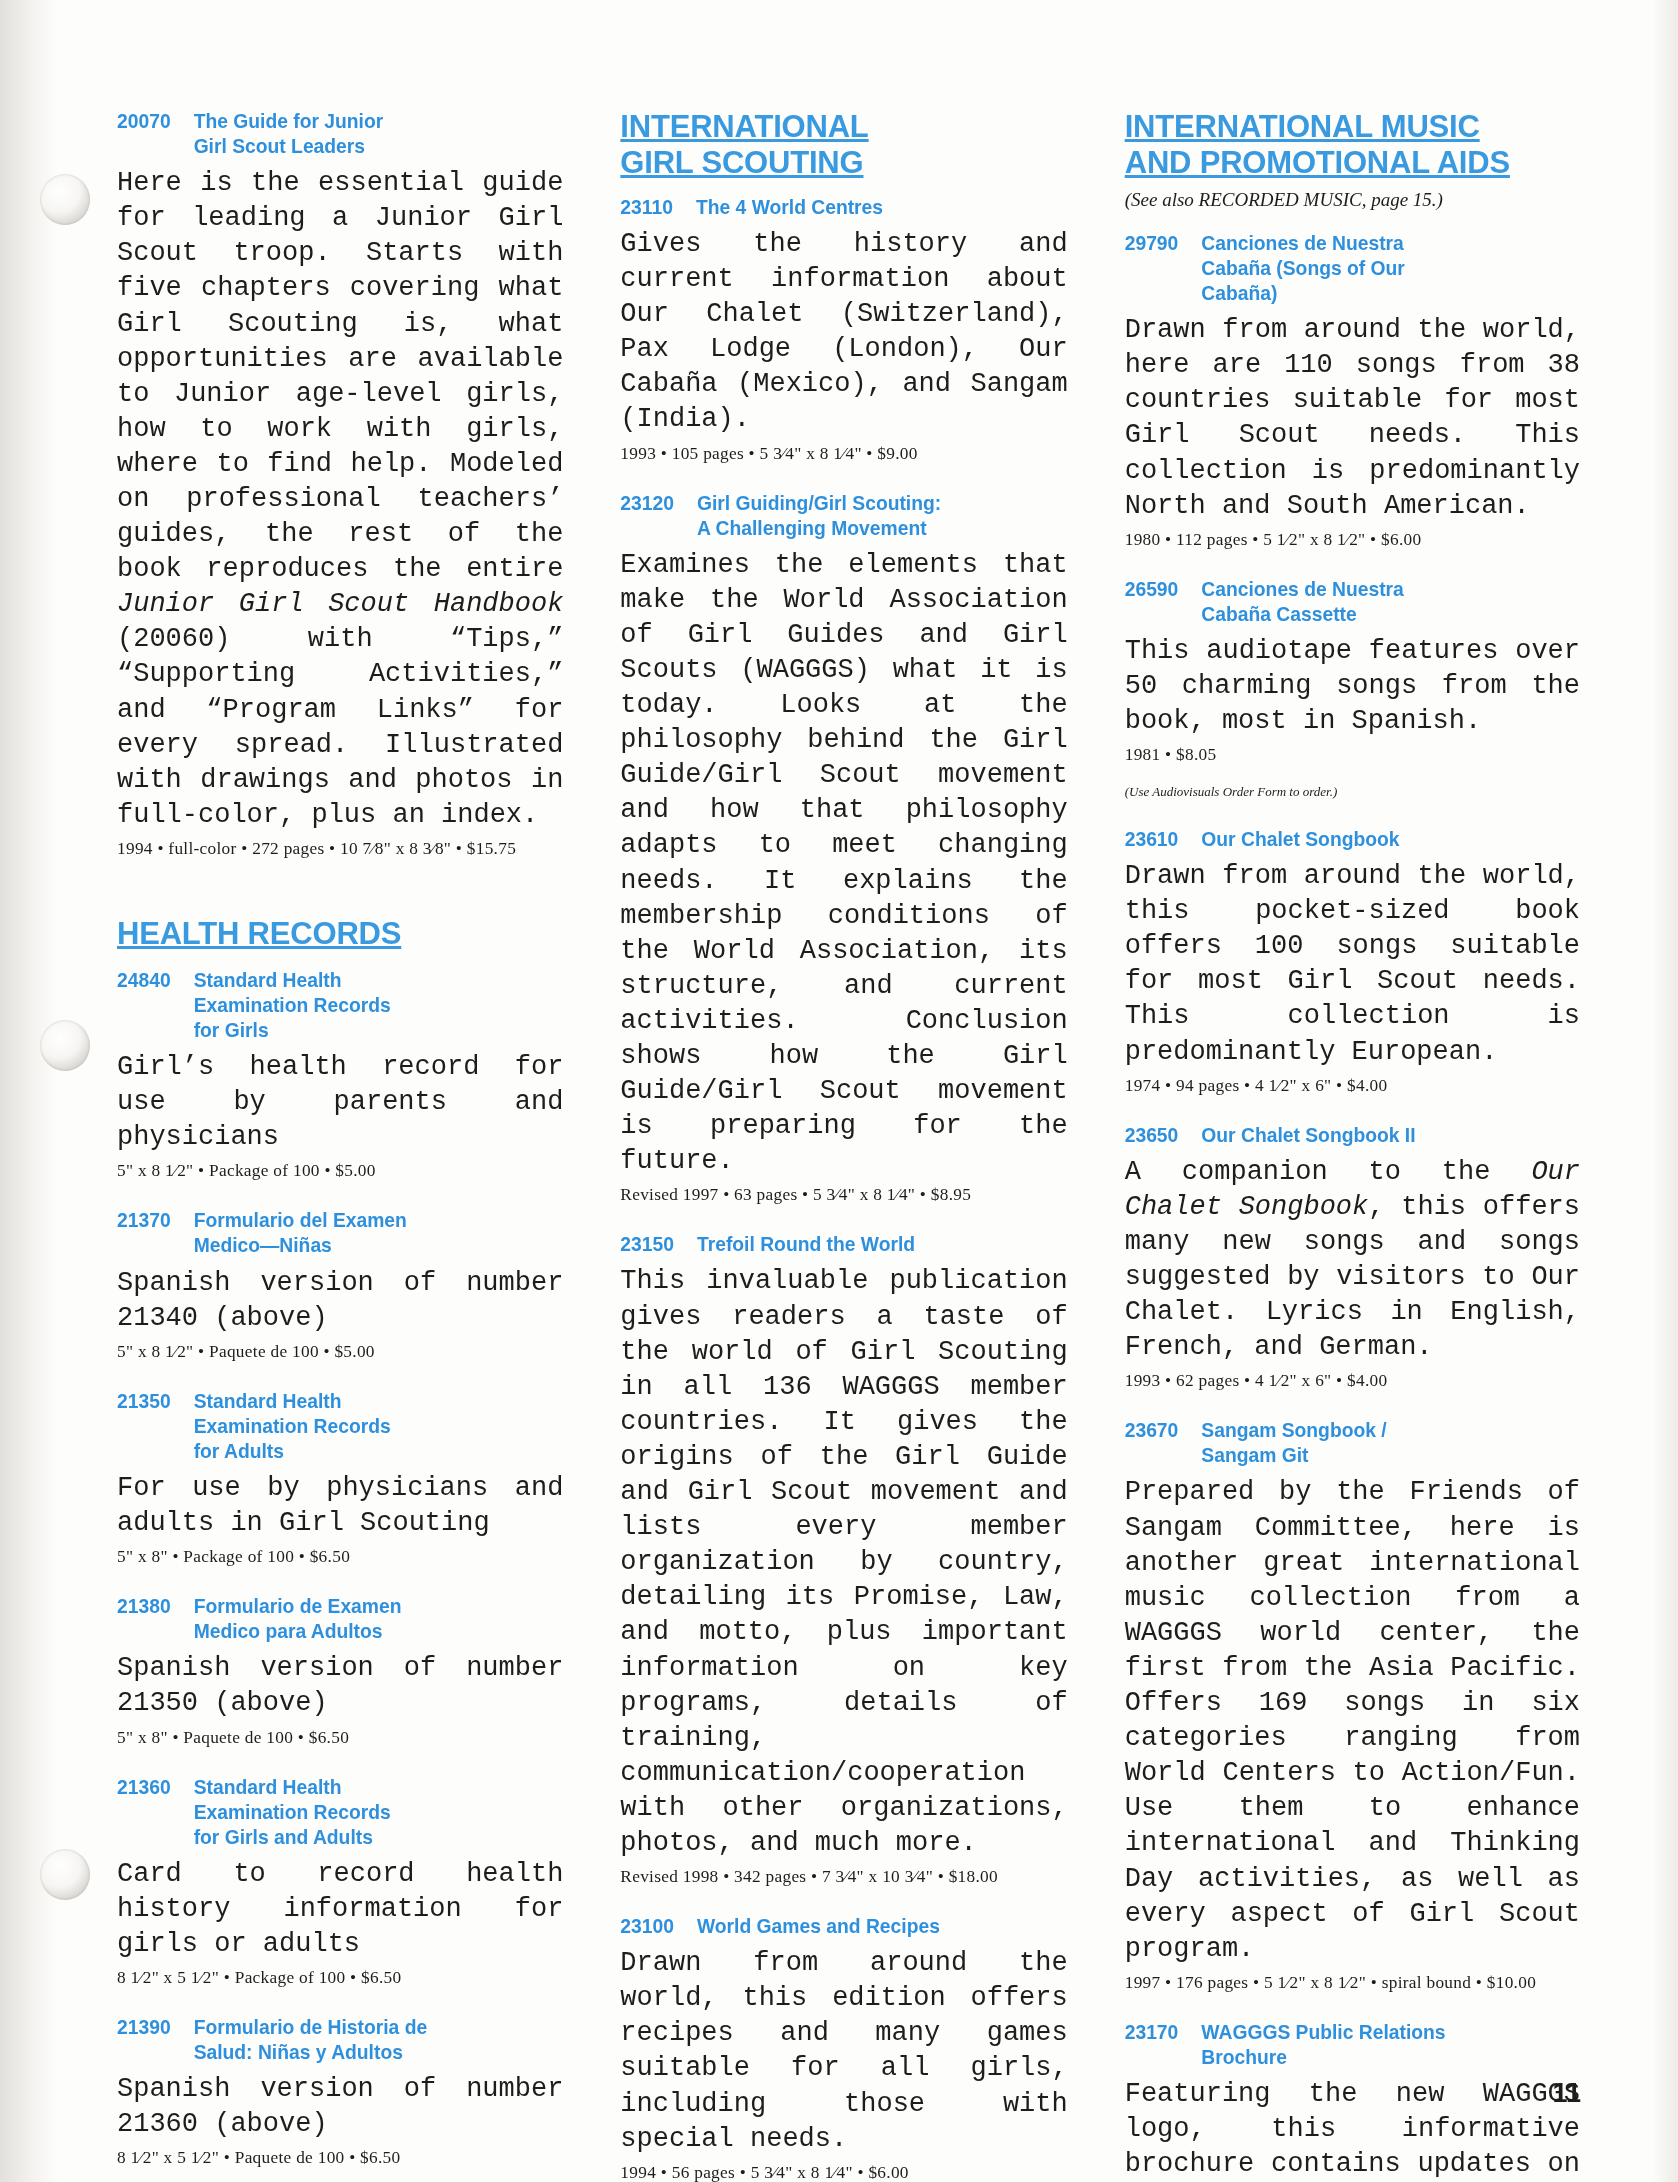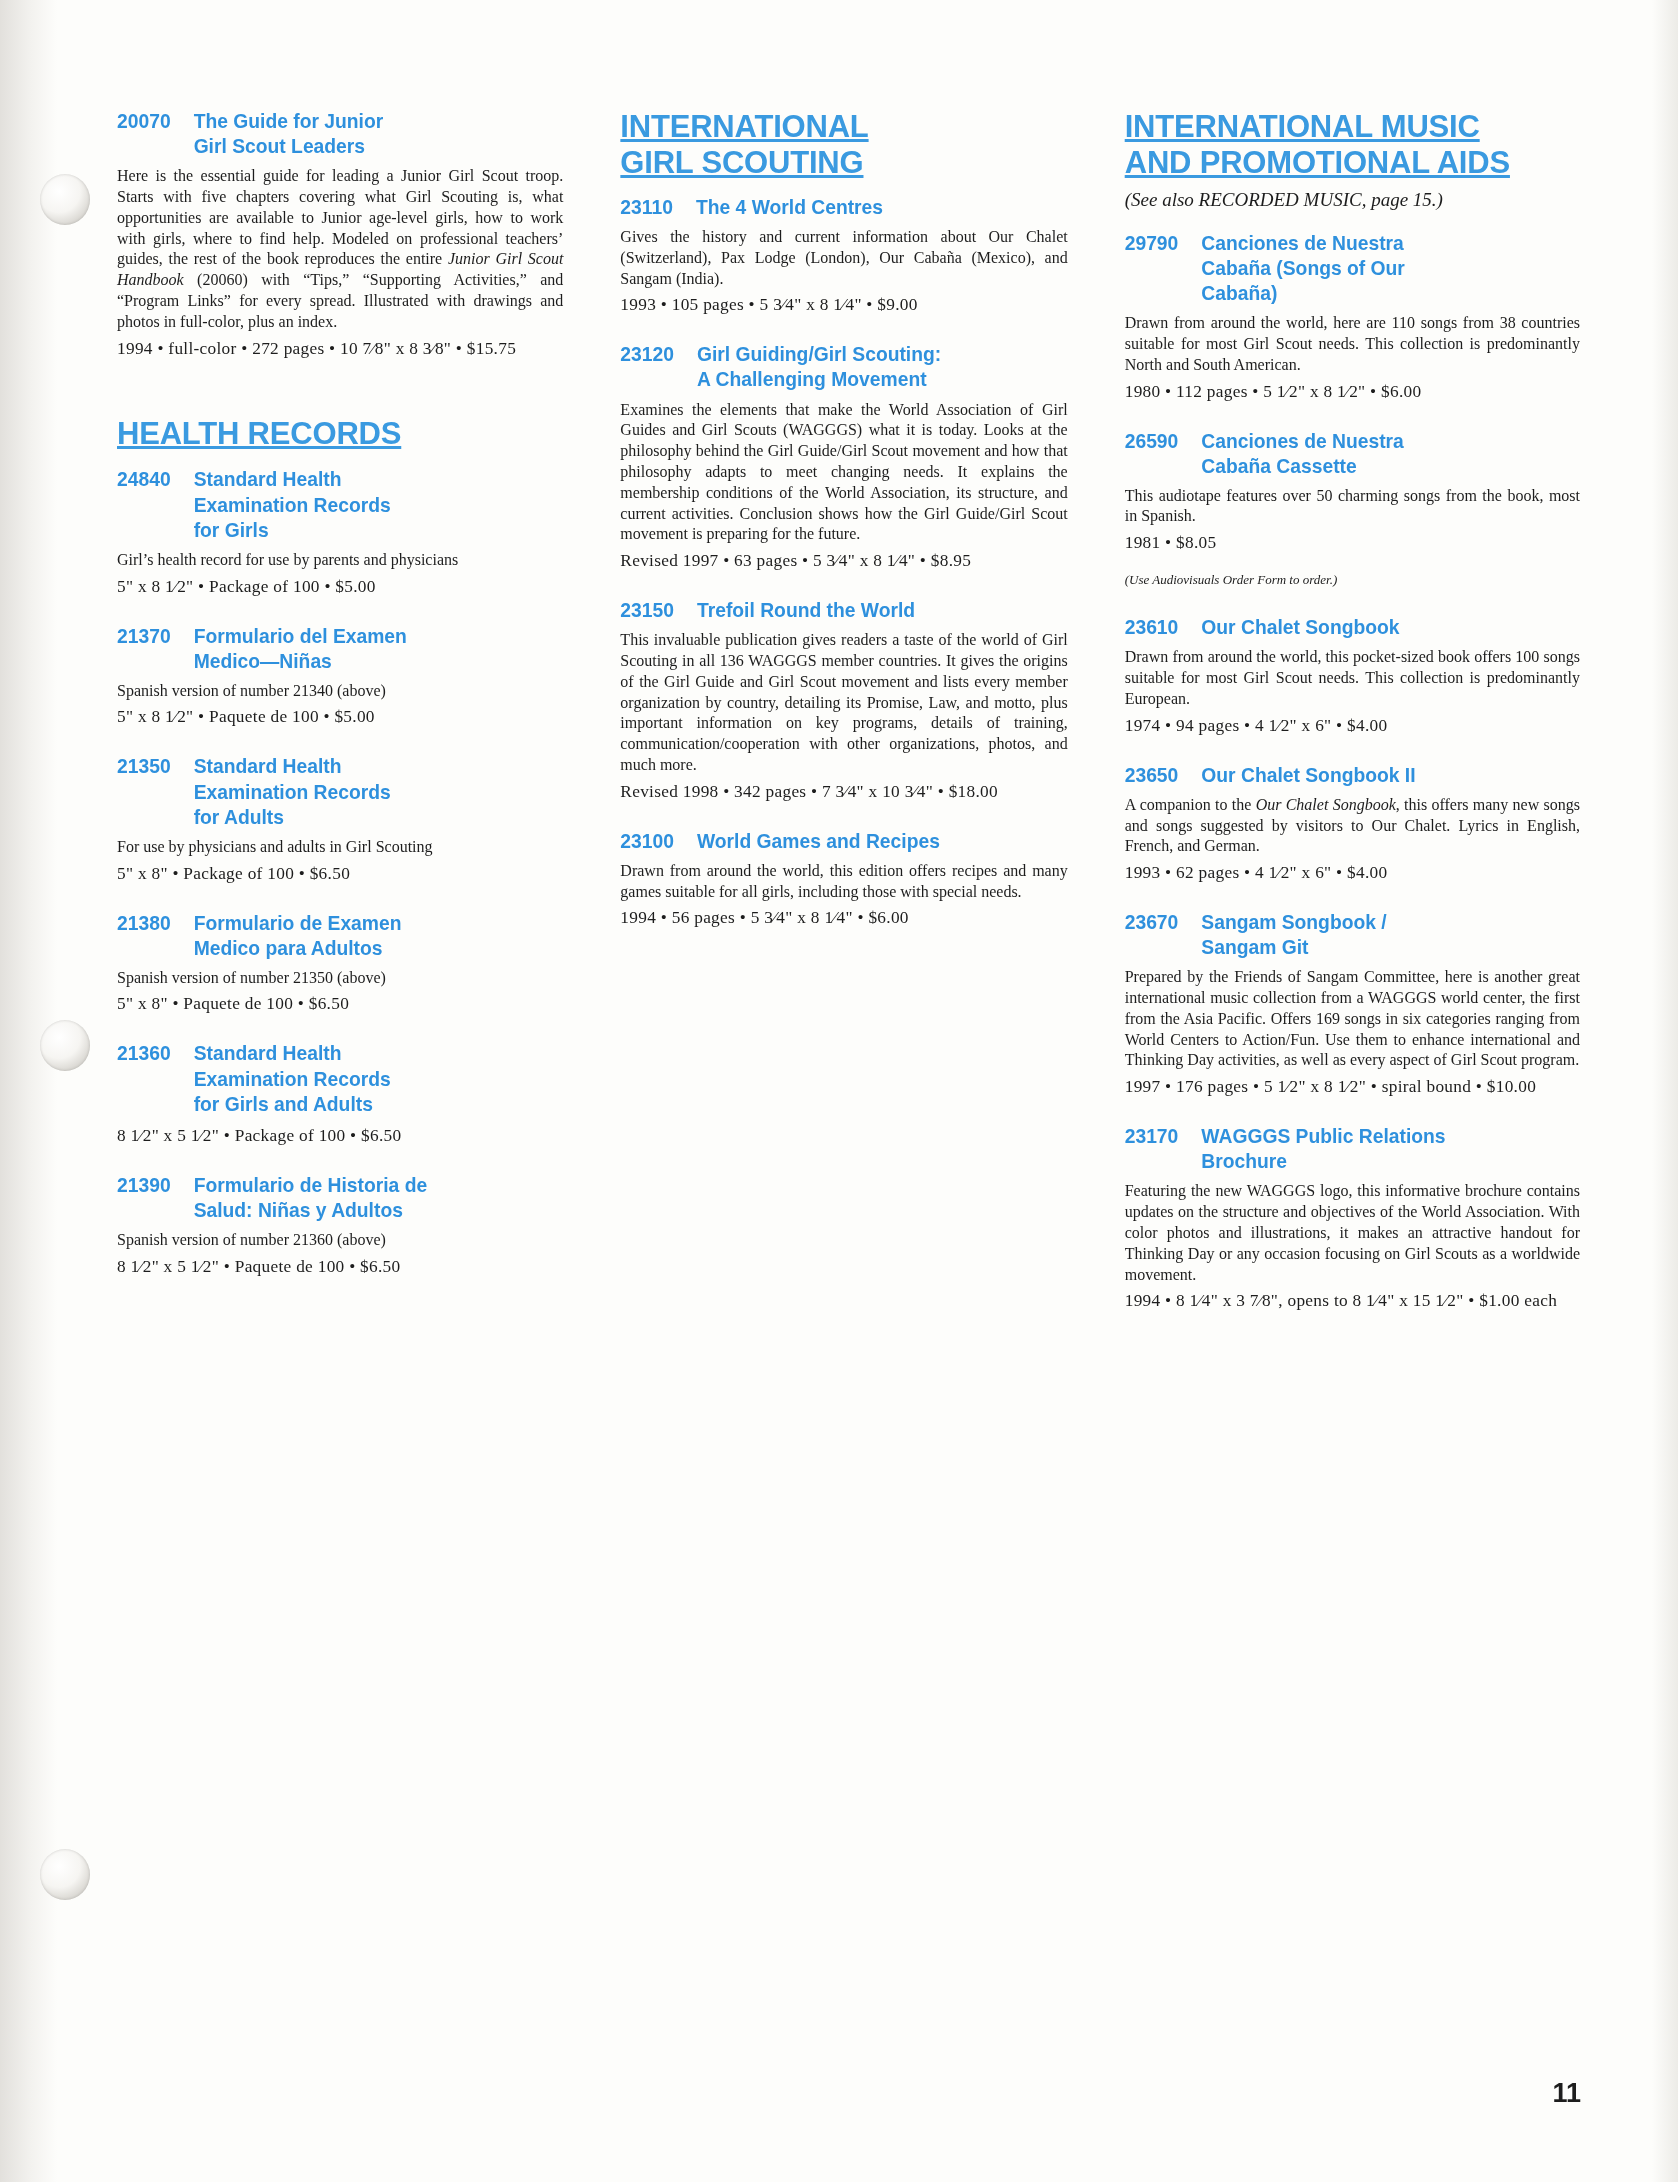--- a/index.html
+++ b/index.html
@@ -84,22 +84,22 @@
     font-size: 19.3px;
     line-height: 1.30;
     margin-bottom: 7px;
     display: flex;
     gap: 23px;
     align-items: baseline;
   }
   .entry-num { flex: 0 0 auto; }
   .entry-title { flex: 1 1 auto; }
   .desc {
-    font-family: Liberation Serif, serif;
-    font-size: 16px;
+    font-family: Liberation Mono, monospace;
+    font-size: 27px;
     line-height: 1.30;
     text-align: justify;
     color: #1d1d1d;
     margin: 0 0 4px 0;
     hyphens: auto;
   }
   .desc .ital { font-style: italic; }
   .specs {
     font-family: "Liberation Serif", serif;
     font-size: 17.3px;
@@ -186,20 +186,21 @@
             <span class="entry-title">Formulario de Examen<br>Medico para Adultos</span>
           </div>
           <p class="desc">Spanish version of number 21350 (above)</p>
           <p class="specs">5" x 8" • Paquete de 100 • $6.50</p>
         </div>
         <div class="entry">
           <div class="entry-head">
             <span class="entry-num">21360</span>
             <span class="entry-title">Standard Health<br>Examination Records<br>for Girls and Adults</span>
           </div>
+          <p class="desc">Card to record health history information for girls or adults</p>
           <p class="specs">8 1⁄2" x 5 1⁄2" • Package of 100 • $6.50</p>
         </div>
         <div class="entry">
           <div class="entry-head">
             <span class="entry-num">21390</span>
             <span class="entry-title">Formulario de Historia de<br>Salud: Niñas y Adultos</span>
           </div>
           <p class="desc">Spanish version of number 21360 (above)</p>
           <p class="specs">8 1⁄2" x 5 1⁄2" • Paquete de 100 • $6.50</p>
         </div>

